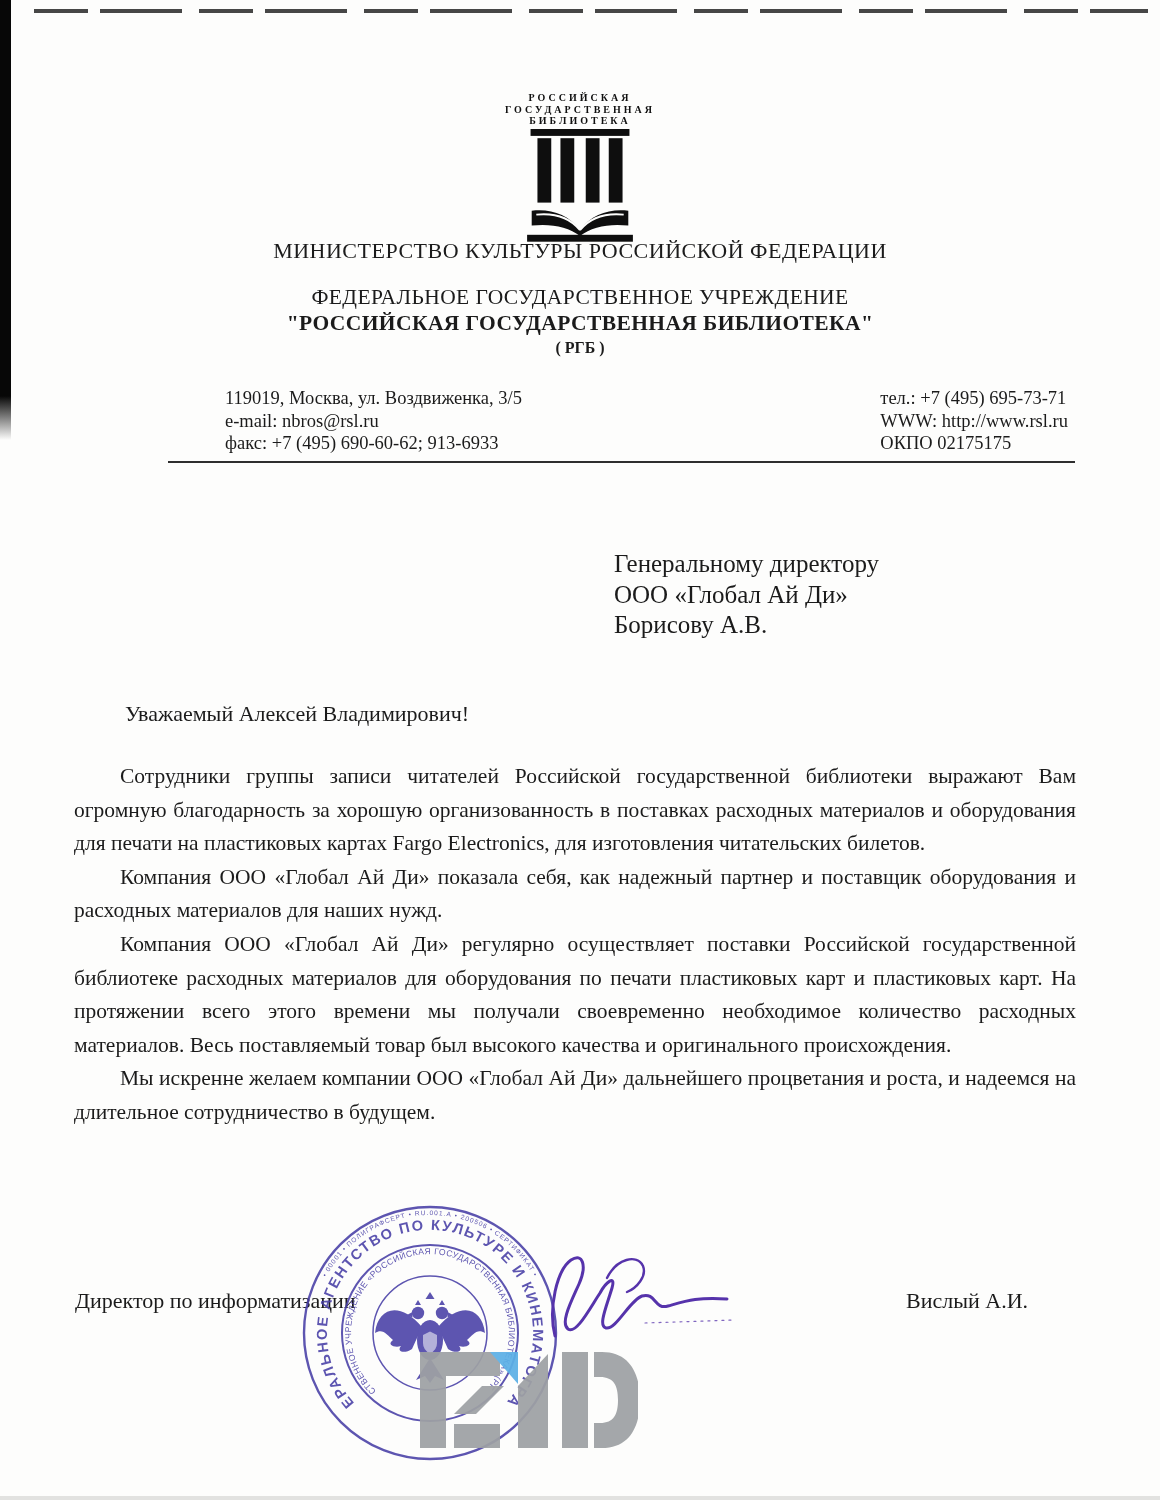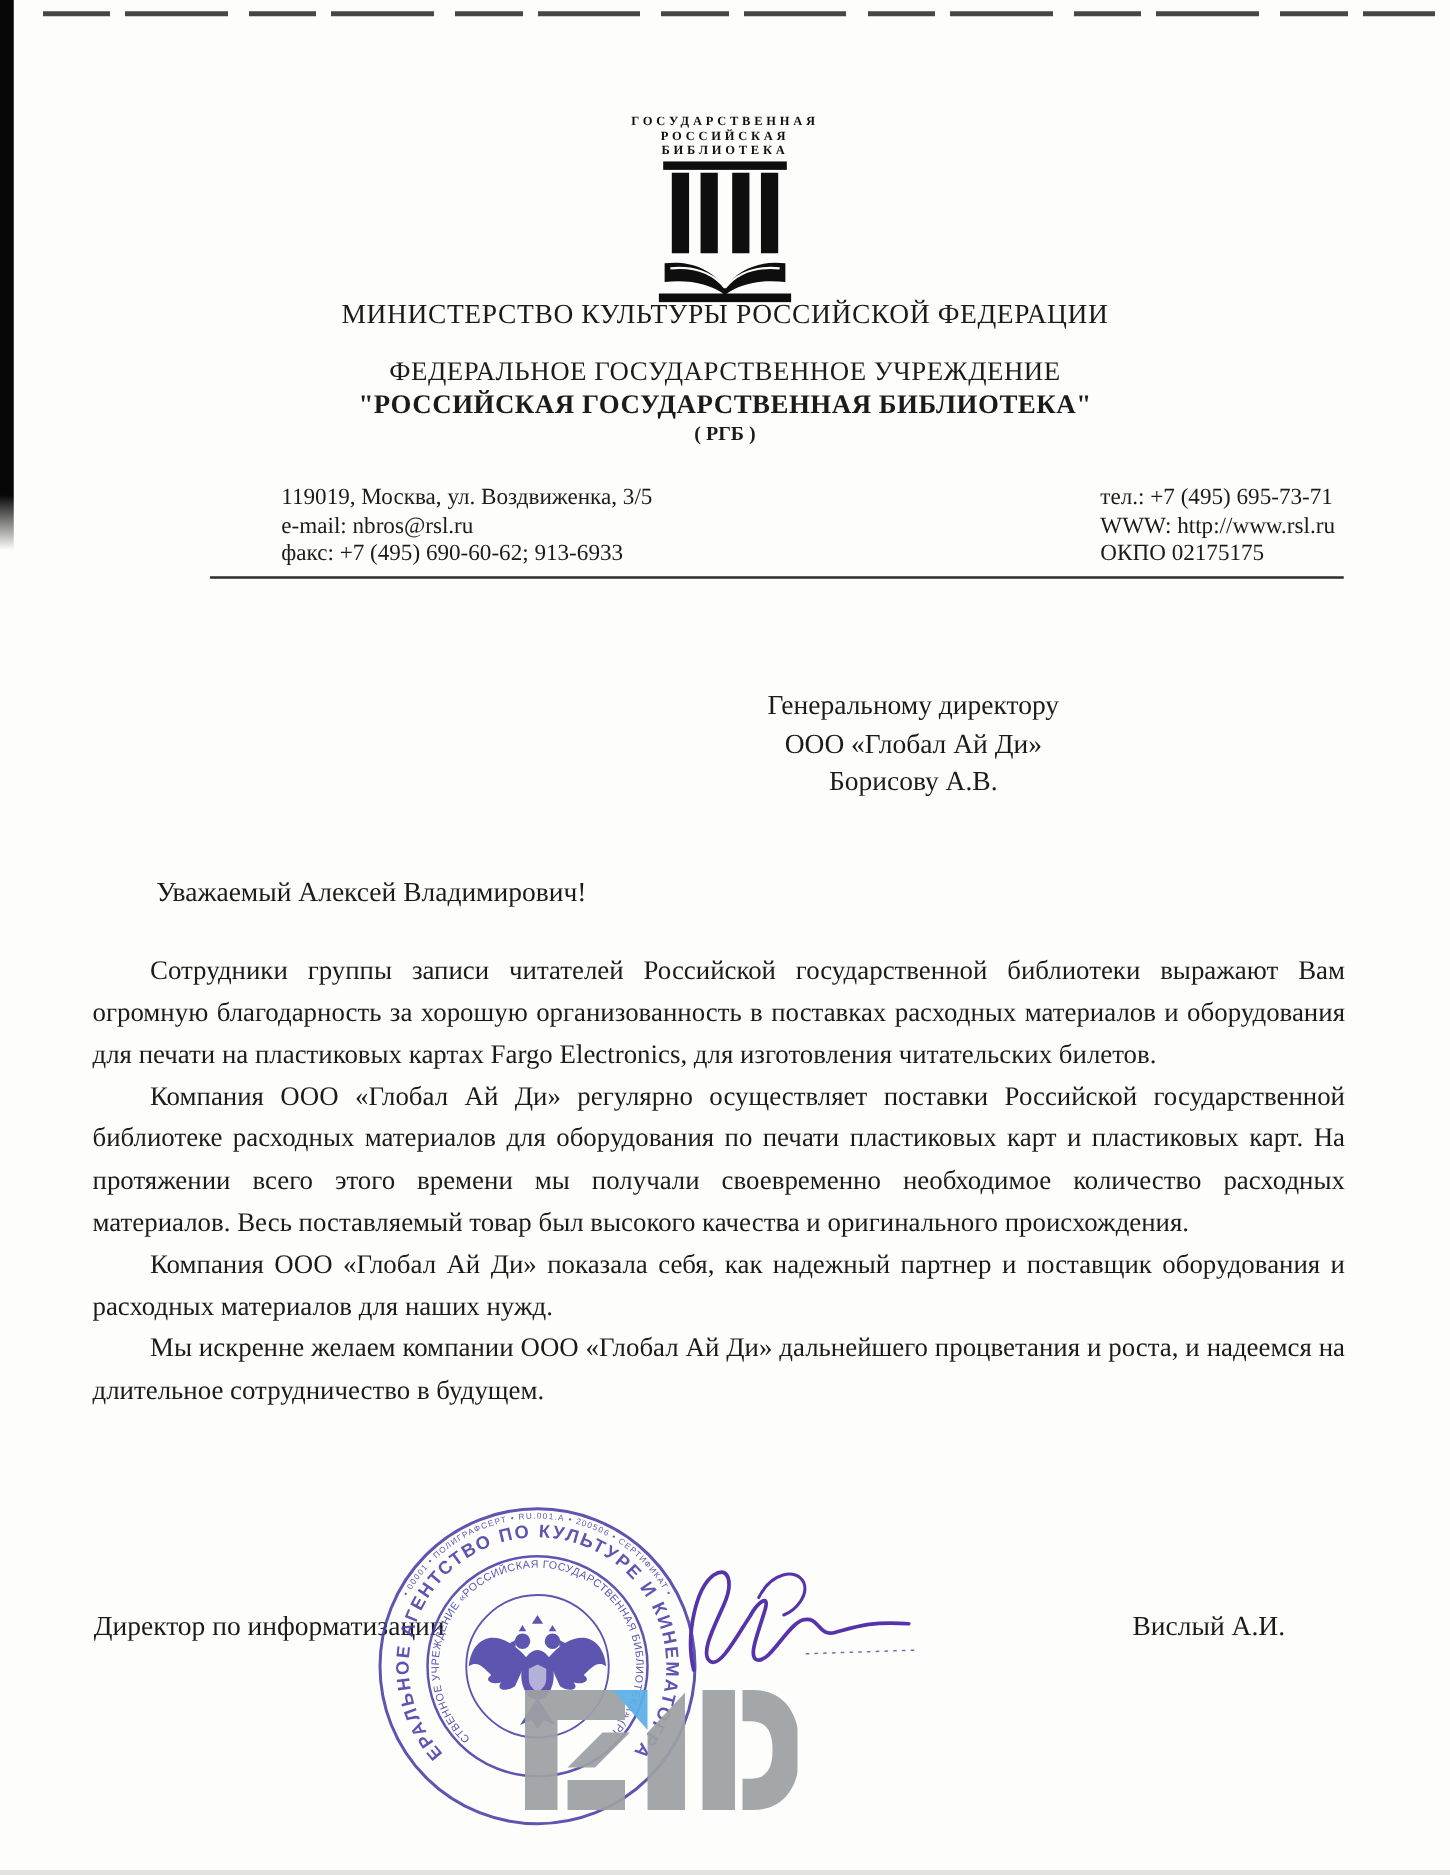--- a/index.html
+++ b/index.html
@@ -19,42 +19,42 @@
   .logo-text{top:92px;font-weight:bold;font-size:10px;line-height:11.5px;letter-spacing:3px;color:#101010;}
   .logo-mark{position:absolute;left:521px;top:129px;}
   .ministry{top:238px;font-size:22px;letter-spacing:.5px;}
   .org1{top:285px;font-size:21.5px;font-weight:normal;letter-spacing:.4px;}
   .org2{top:311px;font-size:21.5px;font-weight:bold;letter-spacing:.4px;}
   .abbr{top:339px;font-size:16px;font-weight:bold;}
   .contact-left{position:absolute;left:178px;top:387px;font-size:18.5px;line-height:22.5px;text-align:left;margin-left:47px;}
   .contact-right{position:absolute;right:92px;top:387px;font-size:18.5px;line-height:22.5px;text-align:left;}
   .rule{position:absolute;left:168px;top:461px;width:907px;height:2px;background:#2e2e2e;}
   
-  .addressee{position:absolute;left:614px;top:549px;font-size:22px;line-height:30.5px;text-align:center;}
+  .addressee{position:absolute;left:614px;top:549px;font-size:25px;line-height:30.5px;}
   .salutation{position:absolute;left:125px;top:701px;font-size:22px;}
   .body-text{position:absolute;left:74px;top:760px;width:1002px;font-size:21.5px;line-height:33.6px;text-align:justify;}
   .body-text p{margin:0;text-indent:46px;}
   .sig-title{position:absolute;left:75px;top:1288px;font-size:22px;z-index:1;}
   .sig-name{position:absolute;left:906px;top:1288px;font-size:22px;z-index:1;}
   .stamp{position:absolute;left:302px;top:1205px;z-index:2;opacity:.88;}
   .ink-signature{position:absolute;left:545px;top:1248px;z-index:4;}
   .watermark{position:absolute;left:420px;top:1342px;z-index:3;opacity:.93;}
 </style>
 </head>
 <body>
 
 <div class="page">
 
   <div class="edge-left"></div>
   <div class="edge-top"></div>
   <div class="edge-bottom"></div>
 
   <div class="center logo-text">
+    <div>РОССИЙСКАЯ</div>
     <div>ГОСУДАРСТВЕННАЯ</div>
-    <div>РОССИЙСКАЯ</div>
     <div>БИБЛИОТЕКА</div>
   </div>
   <div class="logo-mark">
     <svg width="118" height="115" viewBox="0 0 100 100">
       <g fill="#0e0e0e">
         <rect x="7" y="0" width="86" height="6"></rect>
         <rect x="13" y="8" width="12" height="56"></rect>
         <rect x="33" y="8" width="12" height="56"></rect>
         <rect x="55" y="8" width="12" height="56"></rect>
         <rect x="75" y="8" width="12" height="56"></rect>
@@ -87,22 +87,22 @@
 
   <div class="addressee">
     <div>Генеральному директору</div>
     <div>ООО «Глобал Ай Ди»</div>
     <div>Борисову А.В.</div>
   </div>
 
   <div class="salutation">Уважаемый Алексей Владимирович!</div>
   <div class="body-text">
     <p>Сотрудники группы записи читателей Российской государственной библиотеки выражают Вам огромную благодарность за  хорошую организованность в поставках расходных материалов и оборудования для печати на пластиковых картах Fargo Electronics, для изготовления читательских билетов.</p>
+    <p>Компания ООО «Глобал Ай Ди» показала себя, как надежный партнер и поставщик оборудования и расходных материалов для наших нужд.</p>
     <p>Компания ООО «Глобал Ай Ди» регулярно осуществляет поставки Российской государственной библиотеке расходных материалов для оборудования по печати пластиковых карт и пластиковых карт. На протяжении всего этого времени мы получали своевременно необходимое количество расходных материалов. Весь поставляемый товар был высокого качества и  оригинального происхождения.</p>
-    <p>Компания ООО «Глобал Ай Ди» показала себя, как надежный партнер и поставщик оборудования и расходных материалов для наших нужд.</p>
     <p>Мы искренне желаем компании ООО «Глобал Ай Ди» дальнейшего процветания и роста, и надеемся на длительное сотрудничество в будущем.</p>
   </div>
 
   <div class="sig-title">Директор по информатизации</div>
   <div class="sig-name">Вислый А.И.</div>
 
   <div class="stamp">
     <svg width="256" height="256" viewBox="0 0 256 256">
       <g fill="none" stroke="#473ea6">
         <circle cx="128" cy="128" r="126" stroke-width="2.4"></circle>

